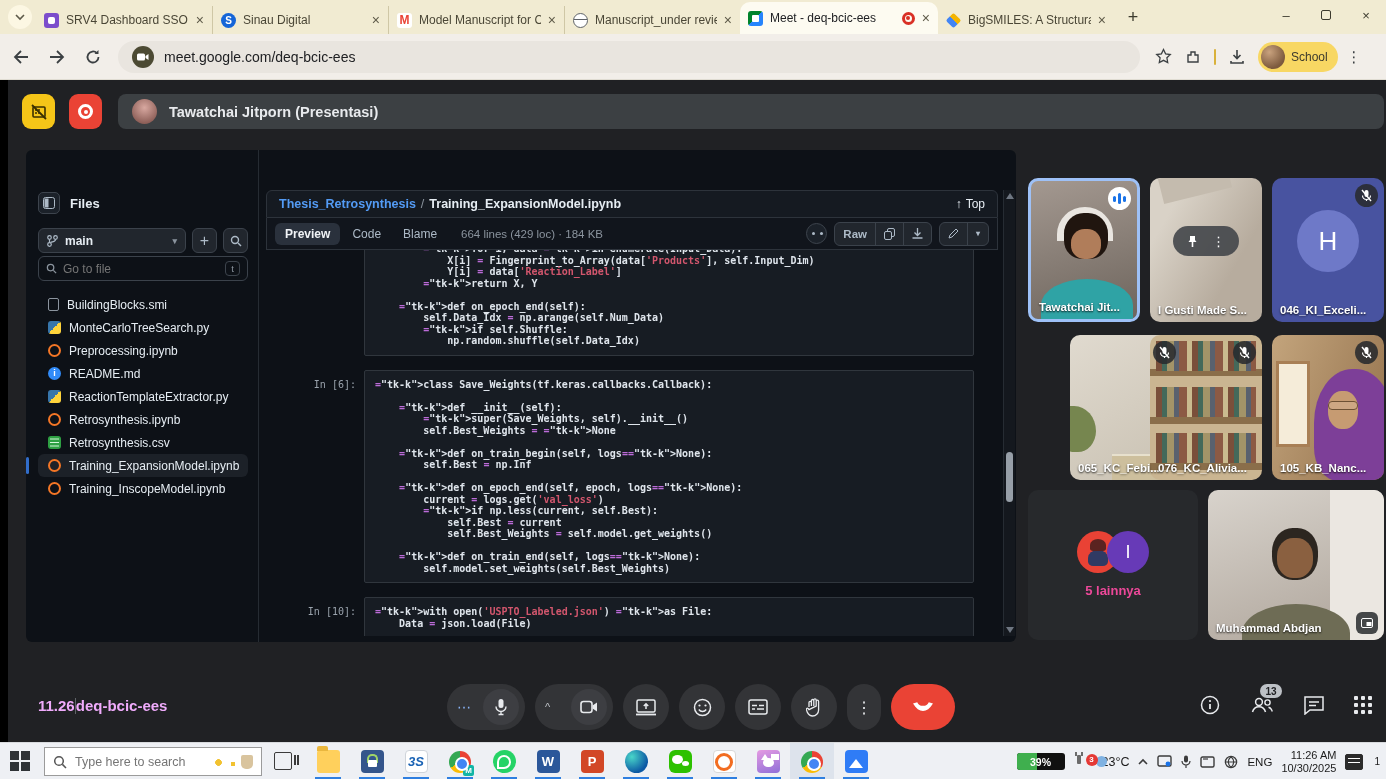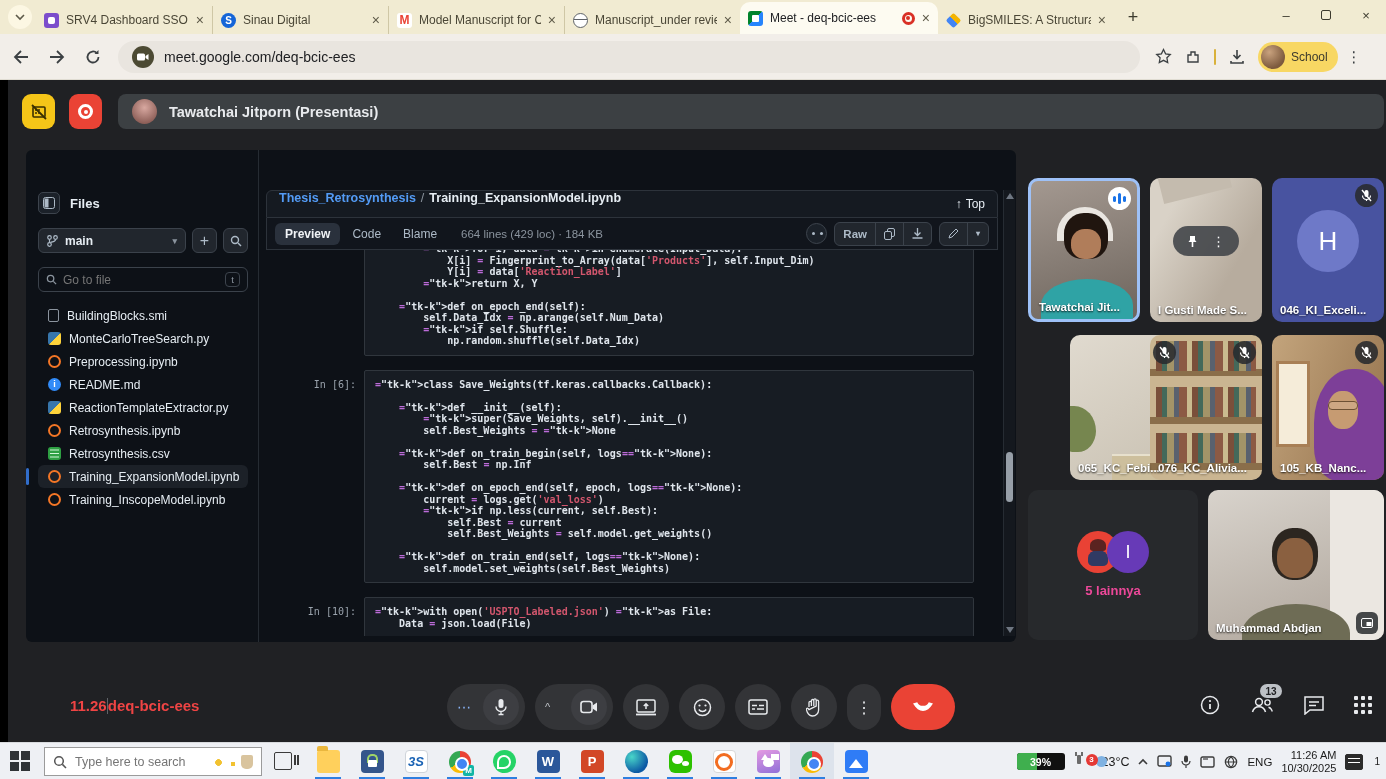--- a/index.html
+++ b/index.html
@@ -60,42 +60,42 @@
   .presenter-pill{position:absolute;left:110px;right:10px;top:14px;height:35px;background:#3c4043;border-radius:8px;display:flex;align-items:center;padding:0 14px;gap:12px;}
   .presenter-avatar{width:25px;height:25px;border-radius:50%;background:radial-gradient(circle at 50% 35%,#d8a8a0,#8d5f58 75%);}
   .presenter-name{font-size:14.5px;font-weight:bold;color:#e8eaed;}
 
   
   .share{position:absolute;left:18px;top:70px;width:990px;height:492px;background:#0d1117;border-radius:6px;}
   .files{position:absolute;left:0;top:30px;width:232px;bottom:0;padding:12px 10px 0 12px;color:#e6edf3;}
   .files-head{display:flex;align-items:center;gap:10px;margin-bottom:14px;}
   .panel-icon{width:22px;height:22px;border:1px solid #3d444d;border-radius:5px;display:flex;align-items:center;justify-content:center;background:#1b2129;}
   .files-title{font-size:13px;font-weight:bold;}
-  .branch-row{display:flex;align-items:center;gap:6px;margin-bottom:14px;}
+  .branch-row{display:flex;align-items:center;gap:6px;margin-bottom:3px;}
   .branch-pill{flex:1;height:25px;background:#21262d;border:1px solid #3b424b;border-radius:6px;display:flex;align-items:center;gap:7px;padding:0 8px;font-size:12px;font-weight:bold;color:#e6edf3;}
   .branch-caret{margin-left:auto;font-size:9px;color:#8b949e;}
   .sq-btn{width:25px;height:25px;border:1px solid #3b424b;background:#21262d;border-radius:6px;display:flex;align-items:center;justify-content:center;color:#adbac7;}
   .goto-box{height:25px;border:1px solid #3b424b;background:#0d1117;border-radius:6px;display:flex;align-items:center;gap:6px;padding:0 7px;margin-bottom:12px;}
   .goto-input{flex:1;background:transparent;border:none;outline:none;color:#8b949e;font-size:12px;font-family:"Liberation Sans",sans-serif;}
   .key-badge{width:15px;height:15px;border:1px solid #3d444d;border-radius:4px;color:#8b949e;font-size:9.5px;display:flex;align-items:center;justify-content:center;}
   .frow{display:flex;align-items:center;gap:8px;height:23px;padding-left:10px;font-size:12px;color:#e6edf3;position:relative;border-radius:6px;}
   .frow.sel{background:#1c2128;}
   .frow.sel::before{content:"";position:absolute;left:-12px;top:3px;bottom:3px;width:3px;background:#316dca;border-radius:2px;}
   .ficon{width:13px;height:13px;flex:none;position:relative;}
   .fi-file{border:1.2px solid #8b949e;border-radius:2px;width:11px;height:13px;}
   .fi-python{border-radius:3px;background:linear-gradient(135deg,#3776ab 50%,#ffd43b 50%);}
   .fi-notebook{border:2.5px solid #f37626;border-radius:50%;}
   .fi-info{background:#318bf8;border-radius:50%;color:#fff;font-size:9px;font-weight:bold;text-align:center;line-height:13px;}
   .fi-info::after{content:"i";}
   .fi-csv{background:#2ea043;border-radius:3px;}
   .fi-csv::after{content:"";position:absolute;left:2px;right:2px;top:5.5px;height:1.5px;background:#d2f5d9;box-shadow:0 3.5px 0 #d2f5d9,0 -3.5px 0 #d2f5d9;}
   .files-border{position:absolute;left:232px;top:0;bottom:0;width:1px;background:#262c33;}
 
   .codepanel{position:absolute;left:240px;top:40px;width:732px;bottom:6px;}
-  .crumbbar{height:28px;background:#151a21;border:1px solid #2d333b;border-radius:6px 6px 0 0;display:flex;padding:0 12px;font-size:12.5px;}
+  .crumbbar{height:28px;background:#151a21;border:1px solid #2d333b;border-radius:6px 6px 0 0;display:flex;align-items:center;padding:0 12px;font-size:12.5px;}
   .crumb-repo{color:#539bf5;font-weight:bold;}
   .crumb-sep{color:#8b949e;margin:0 5px;}
   .crumb-file{color:#e6edf3;font-weight:bold;}
   .top-link{margin-left:auto;color:#e6edf3;font-size:12px;display:flex;gap:4px;align-items:center;}
   .gh-toolbar{height:32px;background:#11151c;border:1px solid #2d333b;border-top:none;display:flex;align-items:center;padding:0 8px;gap:8px;}
   .viewtab{height:22px;padding:0 10px;border-radius:6px;font-size:12px;color:#adbac7;display:flex;align-items:center;}
   .viewtab.active{background:#2a313c;color:#f0f3f6;font-weight:bold;}
   .meta-text{font-size:11.5px;color:#8b949e;margin-left:6px;}
   .tool-right{margin-left:auto;display:flex;align-items:center;gap:7px;}
   .copilot{width:21px;height:21px;border:1px solid #3d444d;border-radius:50%;position:relative;background:#1b2129;}
@@ -158,21 +158,21 @@
   .ov-label{position:absolute;left:0;right:0;top:62%;text-align:center;font-size:13px;font-weight:bold;color:#ec4899;}
   .t8{left:180px;top:312px;width:176px;height:150px;background:linear-gradient(160deg,#d8d3cc,#ada399);}
   .t8 .light{position:absolute;right:0;top:0;width:54px;height:150px;background:#ebe7e1;}
   .t8 .head{position:absolute;left:64px;top:38px;width:46px;height:52px;background:#2c2620;border-radius:45%;}
   .t8 .face{position:absolute;left:69px;top:48px;width:36px;height:40px;background:#8a6040;border-radius:45%;}
   .t8 .body{position:absolute;left:34px;bottom:-22px;width:108px;height:58px;background:#6e6c55;border-radius:50% 50% 0 0;}
   .pip-chip{position:absolute;right:6px;bottom:6px;width:22px;height:22px;border-radius:6px;background:rgba(40,42,45,.85);display:flex;align-items:center;justify-content:center;z-index:4;}
 
   
   .meetbar{position:absolute;left:0;right:0;top:595px;height:67px;}
-  .meet-left{position:absolute;left:30px;top:22px;display:flex;align-items:center;gap:0;font-size:15px;color:#ef4444;margin-left:32px;}
+  .meet-left{position:absolute;left:30px;top:22px;display:flex;align-items:center;gap:0;font-size:15px;color:#f0abfc;}
   .vdiv{width:1px;height:16px;background:#5f6368;}
   .controls{position:absolute;left:50%;top:9px;transform:translateX(-50%);display:flex;align-items:center;gap:10px;}
   .ctrl{height:46px;background:#333437;border-radius:23px;display:flex;align-items:center;justify-content:center;color:#e8eaed;}
   .ctrl.round{width:46px;}
   .ctrl.split{width:78px;justify-content:space-between;padding:0 6px 0 10px;}
   .split-left{color:#8ab4f8;font-size:14px;letter-spacing:1px;}
   .split-circle{width:36px;height:36px;border-radius:50%;background:#3d3e42;display:flex;align-items:center;justify-content:center;}
   .ctrl.slim{width:34px;font-size:16px;}
   .ctrl.end{width:64px;background:#ea4335;}
   .chev-up{font-size:11px;color:#bdc1c6;}

